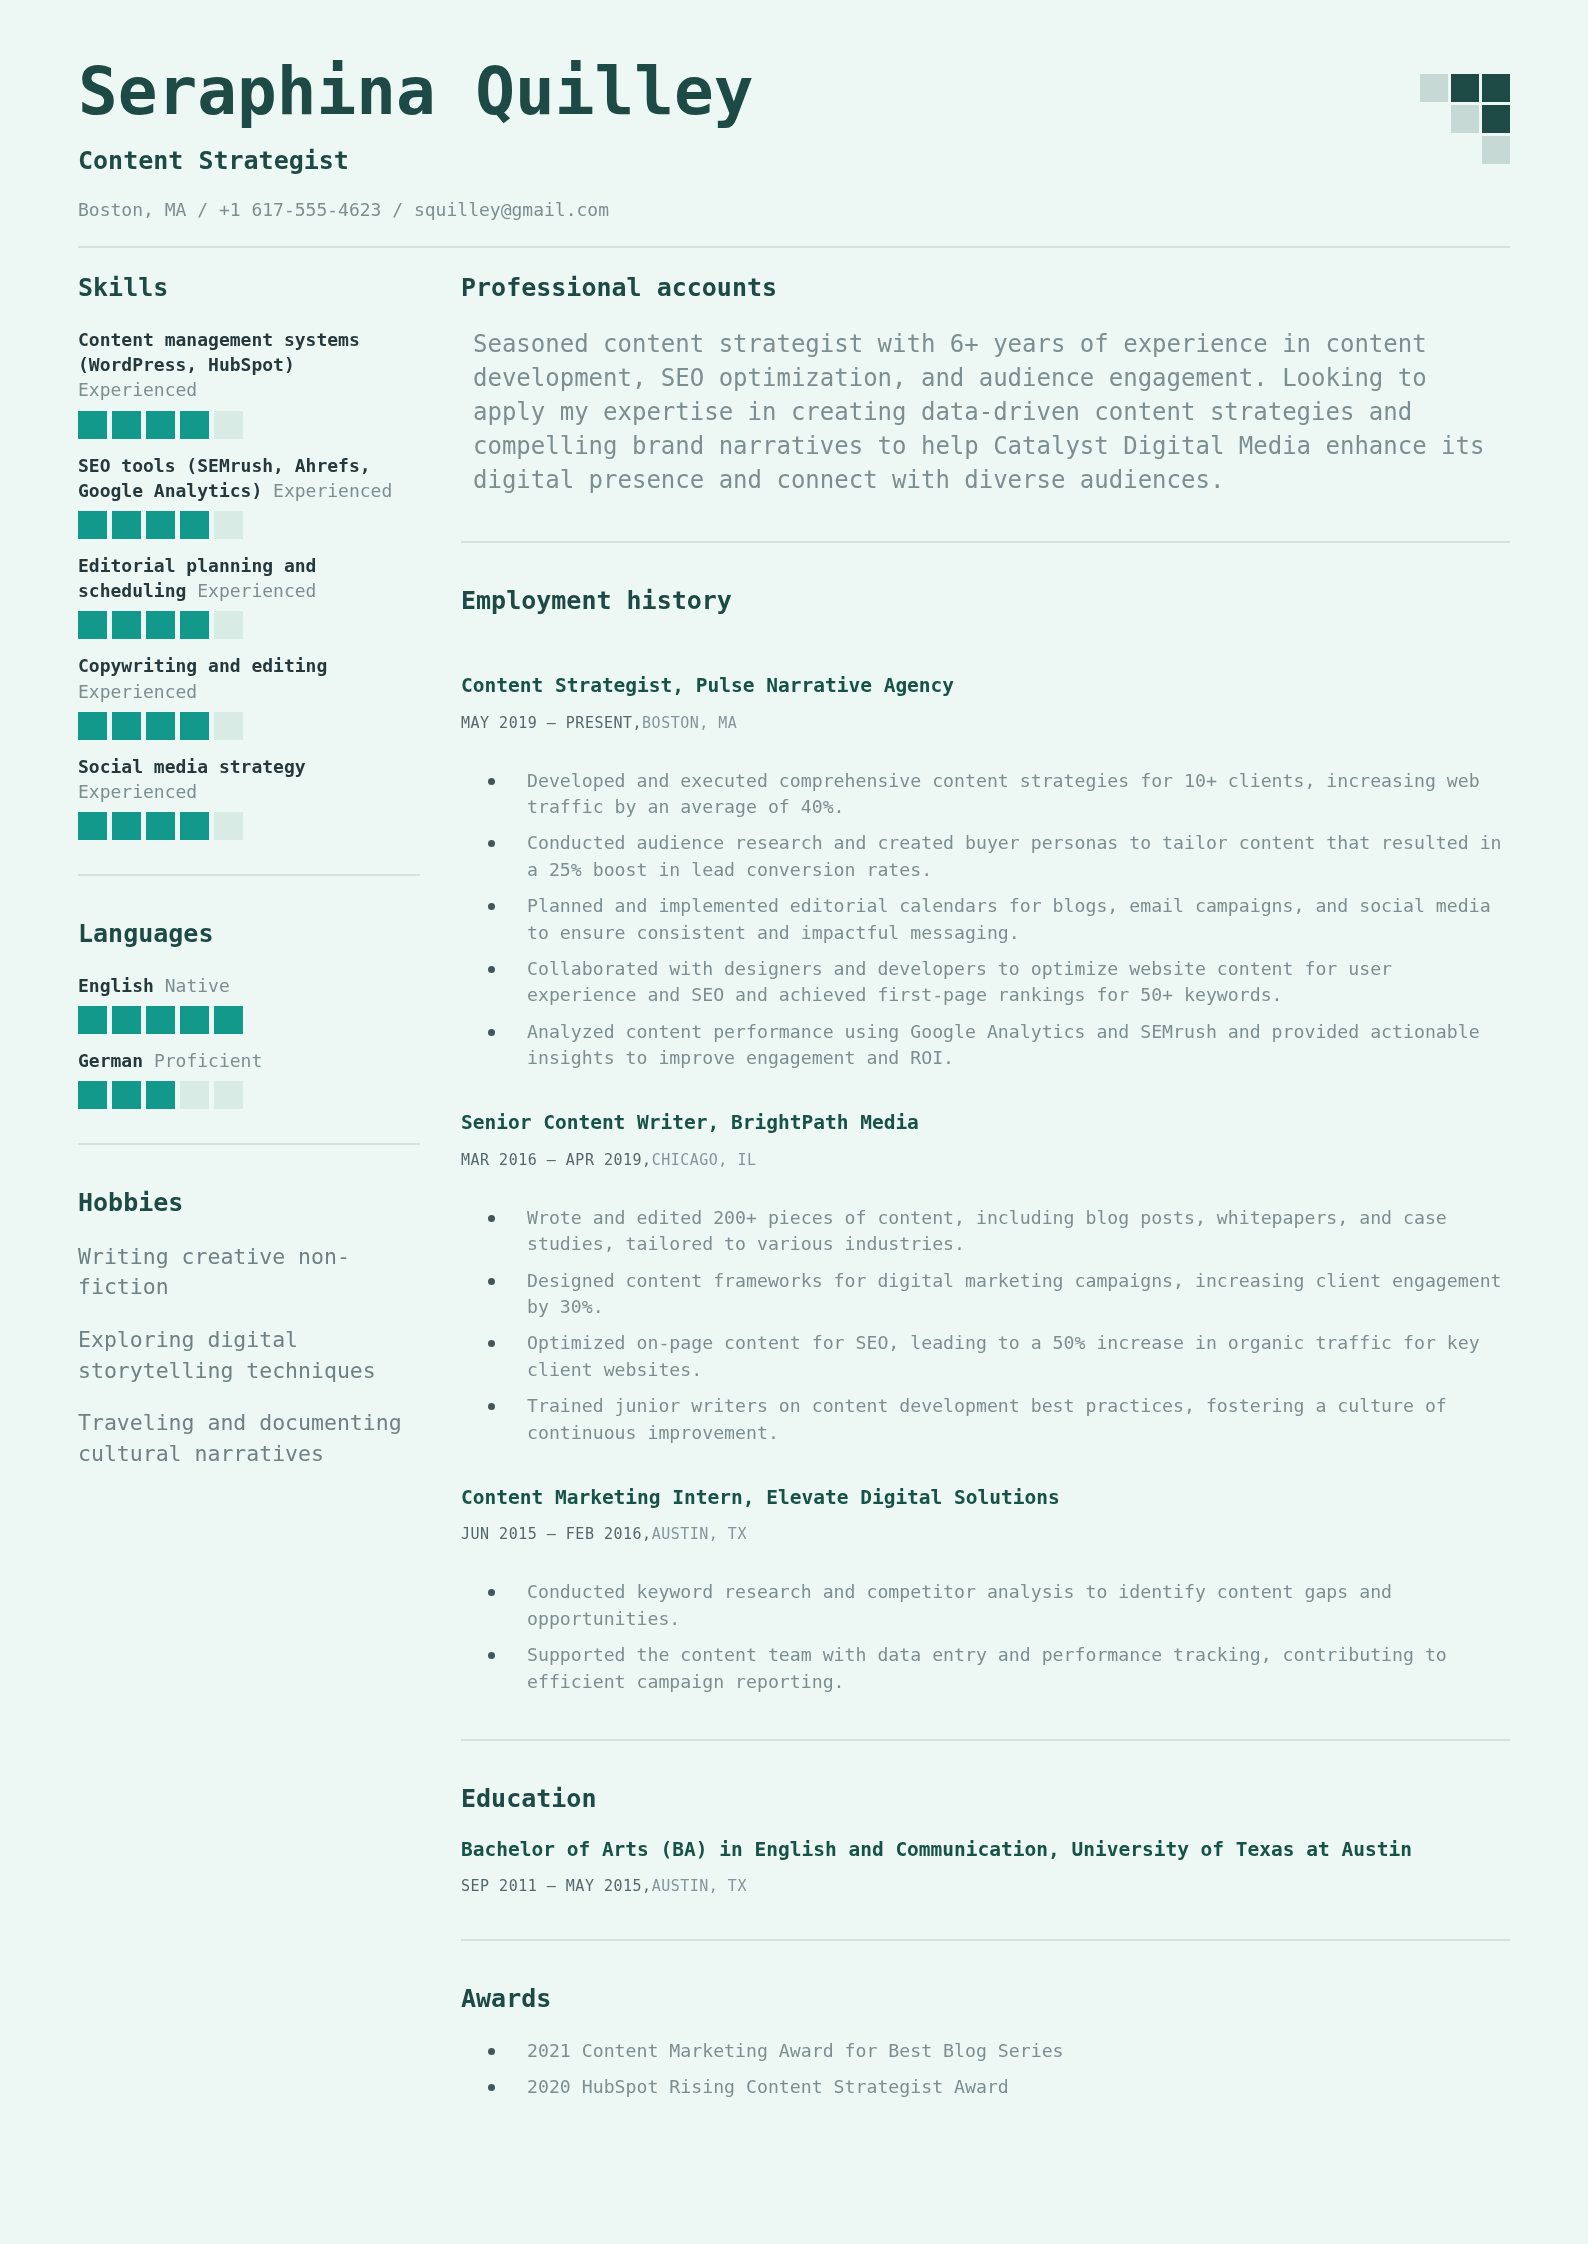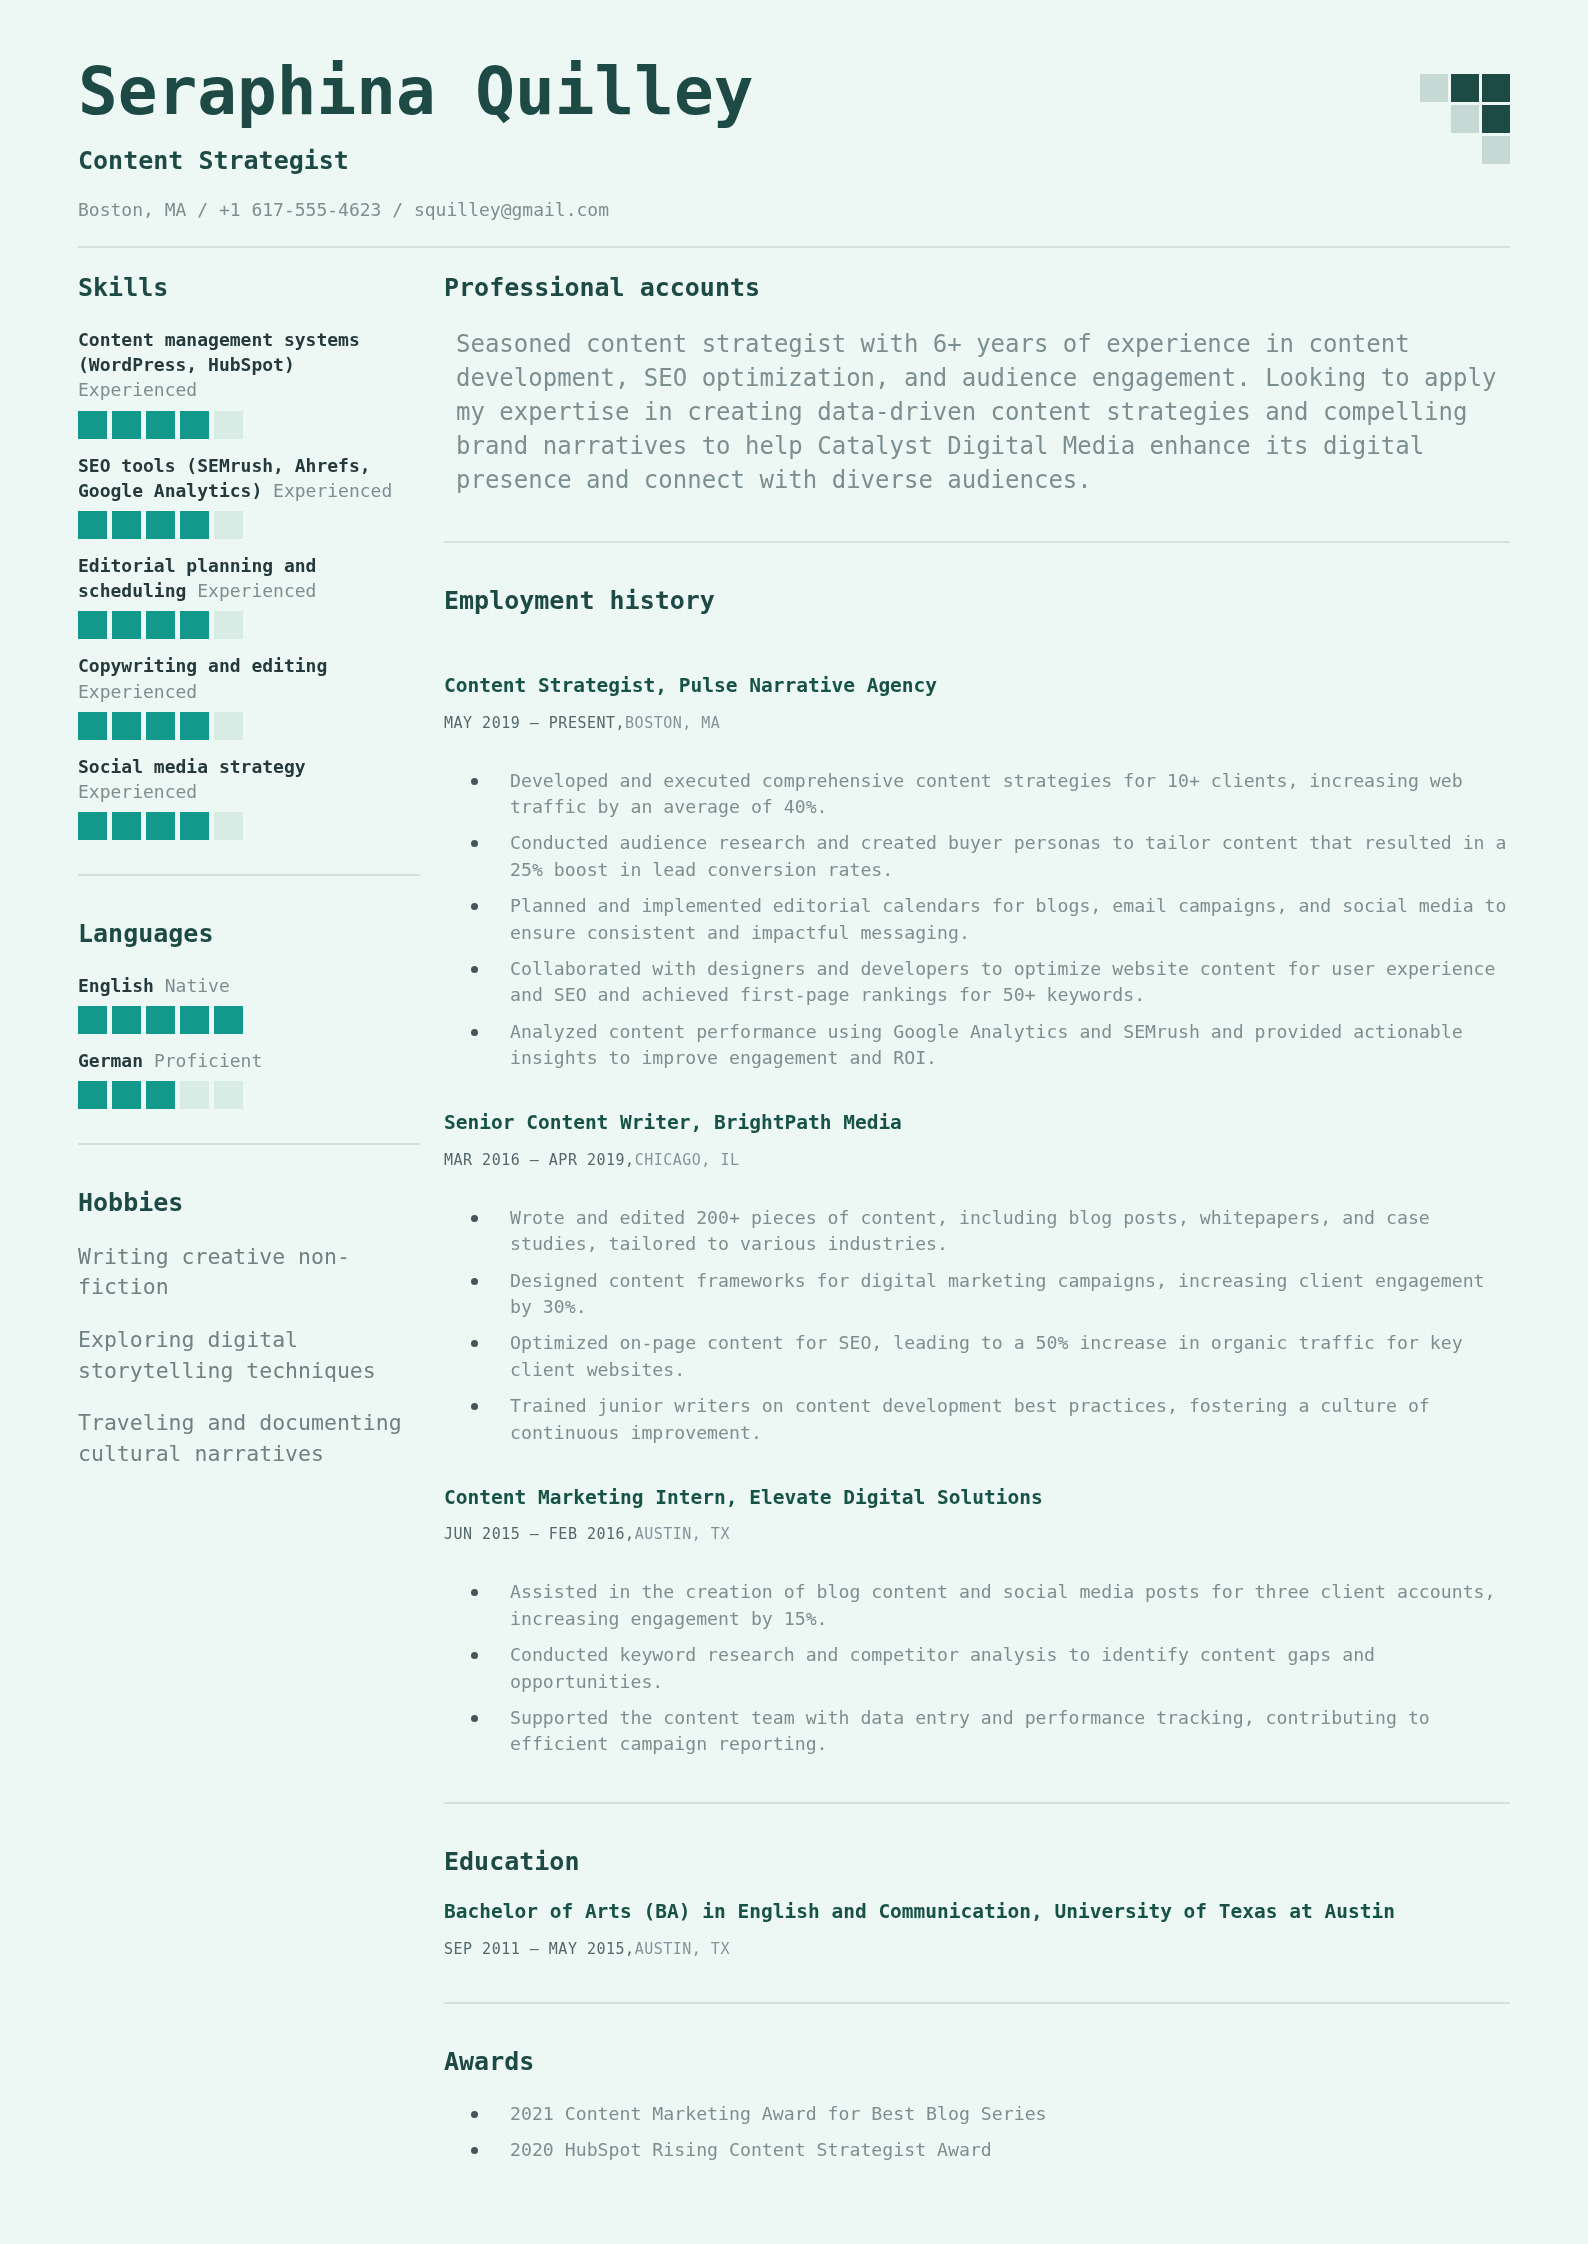--- a/index.html
+++ b/index.html
@@ -23,21 +23,21 @@
   .logo{position:absolute;top:74px;right:78px;display:grid;grid-template-columns:repeat(3,28px);grid-auto-rows:28px;gap:3px}
   .logo .cell{width:28px;height:28px}
   .logo .cell.dark{background:var(--logo-dark)}
   .logo .cell.lt{background:var(--logo-light)}
   .logo .cell.none{background:transparent}
   
   hr.rule{border:0;border-top:2px solid var(--rule);margin:44px 0 0}
   hr.head-rule{margin:26px 0 0}
   hr.side-rule{margin:34px 0 0}
   
-  .cols{display:flex;gap:24px}
+  .cols{display:flex;gap:41px}
   .col.left{width:342px;flex:none}
   .col.right{flex:1;min-width:0}
   h2{font-size:25px;font-weight:bold;color:var(--heading);margin:44px 0 24px;line-height:1.15}
   .col > h2:first-child{margin-top:26px}
   
   .skill{margin-bottom:14px;font-size:18px;line-height:1.4}
   .skill .nm{font-weight:bold;color:var(--ink-dark)}
   .skill .lv{color:var(--text-gray)}
   .bar{display:flex;gap:5px;margin-top:8px}
   .bar .sq{width:29px;height:28px;background:var(--bar-empty)}
@@ -204,21 +204,20 @@
               <li>Designed content frameworks for digital marketing campaigns, increasing client engagement by 30%.</li>
               <li>Optimized on-page content for SEO, leading to a 50% increase in organic traffic for key client websites.</li>
               <li>Trained junior writers on content development best practices, fostering a culture of continuous improvement.</li>
             </ul>
         </article>
 
         <article class="job">
           <h3>Content Marketing Intern, Elevate Digital Solutions</h3>
           <div class="dateline"><span class="dates">JUN 2015 – FEB 2016,</span><span class="loc">AUSTIN, TX</span></div>
           <ul class="blist">
-              <li>Assisted in the creation of blog content and social media posts for three client accounts, increasing engagement by 15%.</li>
               <li>Conducted keyword research and competitor analysis to identify content gaps and opportunities.</li>
               <li>Supported the content team with data entry and performance tracking, contributing to efficient campaign reporting.</li>
             </ul>
         </article>
 
       </div>
 
       <hr class="rule">
 
       <h2>Education</h2>

